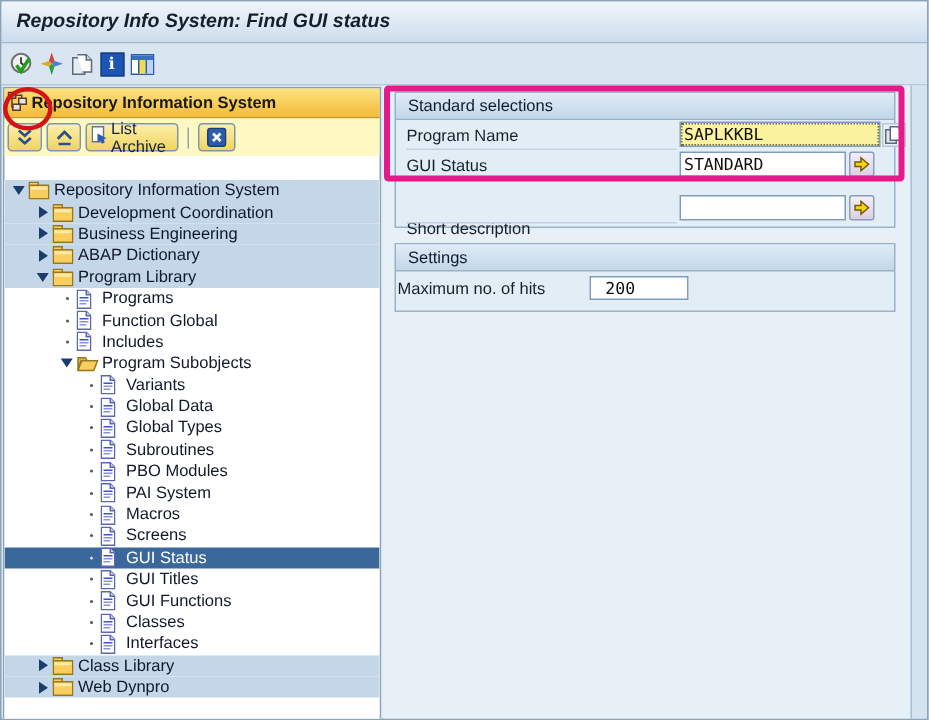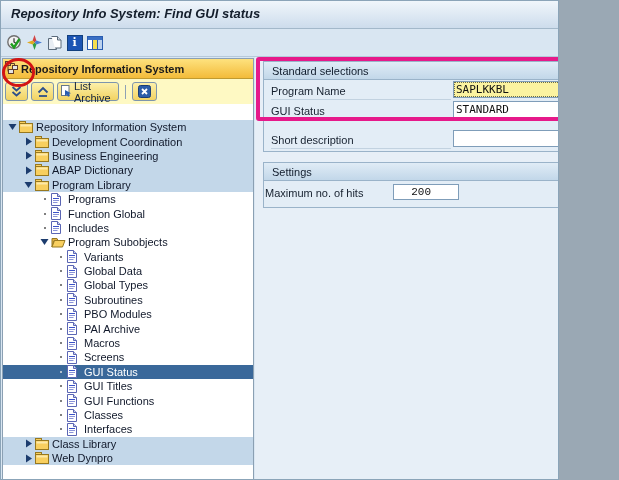--- a/index.html
+++ b/index.html
@@ -1,16 +1,16 @@
 <!DOCTYPE html>
 <html><head>
 <meta charset="utf-8">
 <style>
   html,body{margin:0;padding:0;background:#9aa8b4;}
-  .window{position:relative;width:559px;height:480px;background:#d9e6f2;
+  .window{position:relative;width:619px;height:480px;background:#d9e6f2;
     font-family:"Liberation Sans",sans-serif;overflow:hidden;box-sizing:border-box;
     border:1px solid #8ba4b8;}
   
   .titlebar{position:absolute;left:0;top:0;width:100%;height:27px;
     background:linear-gradient(#f0f6fb,#cddcec);border-bottom:1px solid #a3b8ca;}
   .title-text{position:absolute;left:10px;top:5px;font-size:13px;font-weight:bold;
     font-style:italic;color:#141e2c;}
   
   .toolbar{position:absolute;left:0;top:28px;width:100%;height:27px;
     border-bottom:1px solid #b6c9da;background:#d9e6f2;}
@@ -56,21 +56,21 @@
   .group{position:absolute;border:1px solid #9ab3c9;background:#e3edf6;box-sizing:border-box;}
   .group-header{height:17px;background:linear-gradient(#e0ecf6,#c2d7e9);
     border-bottom:1px solid #9ab3c9;display:flex;align-items:center;padding-left:8px;
     font-size:11px;color:#101c2c;}
   .field-label{position:absolute;font-size:11px;color:#16202e;}
   .field-underline{position:absolute;height:1px;background:#c2d2e0;}
   .sap-input{position:absolute;height:17px;border:1px solid #7f9db9;background:#fff;
     font-family:"DejaVu Sans Mono",monospace;font-size:11px;color:#101010;
     padding:0 2px;box-sizing:border-box;}
   .sap-input.yellow{background:#fbf3a0;outline:1px dotted #6b6b4a;outline-offset:-2px;}
-  .sap-input.num{text-align:right;padding-right:27px;font-family:Liberation Mono, monospace;}
+  .sap-input.num{text-align:center;padding-right:27px;}
   .arrow-btn{position:absolute;width:17px;height:17px;background:linear-gradient(#f5eef8,#dccfe4);
     border:1px solid #8c9cba;border-radius:2px;display:flex;align-items:center;
     justify-content:center;box-sizing:border-box;}
   .multi-btn{position:absolute;width:16px;height:16px;display:flex;align-items:center;
     justify-content:center;background:#e9f0f7;border:1px solid #b9c9d9;box-sizing:border-box;}
   
   .annot-rect{position:absolute;left:255px;top:56px;width:347px;height:64px;
     border:4px solid #e6198a;border-radius:3px;z-index:15;pointer-events:none;box-sizing:border-box;}
 </style>
 </head>
@@ -379,21 +379,21 @@
           </span>
           <span class="node-icon">
             <svg width="10" height="13" viewBox="0 0 10 13">
               <path d="M0.5 0.5 h6 l3 3 v9 h-9 z" fill="#ffffff" stroke="#5b66b4"></path>
               <path d="M6.5 0.5 v3 h3" fill="#c9cff0" stroke="#5b66b4"></path>
               <rect x="2" y="5" width="6" height="1" fill="#3b52c9"></rect>
               <rect x="2" y="7" width="6" height="1" fill="#8a93d8"></rect>
               <rect x="2" y="9" width="4.5" height="1" fill="#8a93d8"></rect>
             </svg>
           </span>
-          <span>PAI Archive</span>
+          <span>PAI System</span>
         </div>
         <div class="tree-row lvl4">
           <span class="expander">
             <span class="bullet-dot"></span>
           </span>
           <span class="node-icon">
             <svg width="10" height="13" viewBox="0 0 10 13">
               <path d="M0.5 0.5 h6 l3 3 v9 h-9 z" fill="#ffffff" stroke="#5b66b4"></path>
               <path d="M6.5 0.5 v3 h3" fill="#c9cff0" stroke="#5b66b4"></path>
               <rect x="2" y="5" width="6" height="1" fill="#3b52c9"></rect>
@@ -542,21 +542,21 @@
     </svg>
   </div>
   <span class="field-label" style="left:270px;top:104px">GUI Status</span>
   <div class="field-underline" style="left:270px;top:118px;width:180px"></div>
   <input class="sap-input" style="left: 452px; top: 100px; width: 111px;" readonly="" value="STANDARD">
   <div class="arrow-btn" style="left:565px;top:100px">
     <svg width="11" height="11" viewBox="0 0 11 11">
       <path d="M1 4 h4 V1.2 L10 5.5 5 9.8 V7 H1 z" fill="#fcd116" stroke="#6e5d00"></path>
     </svg>
   </div>
-  <span class="field-label" style="left:270px;top:133px">Short description</span>
+  <span class="field-label" style="left:270px;top:146px">Short description</span>
   <div class="field-underline" style="left:270px;top:147px;width:180px"></div>
   <input class="sap-input" style="left: 452px; top: 129px; width: 111px;" readonly="" value="">
   <div class="arrow-btn" style="left:565px;top:129px">
     <svg width="11" height="11" viewBox="0 0 11 11">
       <path d="M1 4 h4 V1.2 L10 5.5 5 9.8 V7 H1 z" fill="#fcd116" stroke="#6e5d00"></path>
     </svg>
   </div>
 
   <div class="group" style="left:262px;top:161px;width:334px;height:46px">
     <div class="group-header">Settings</div>

